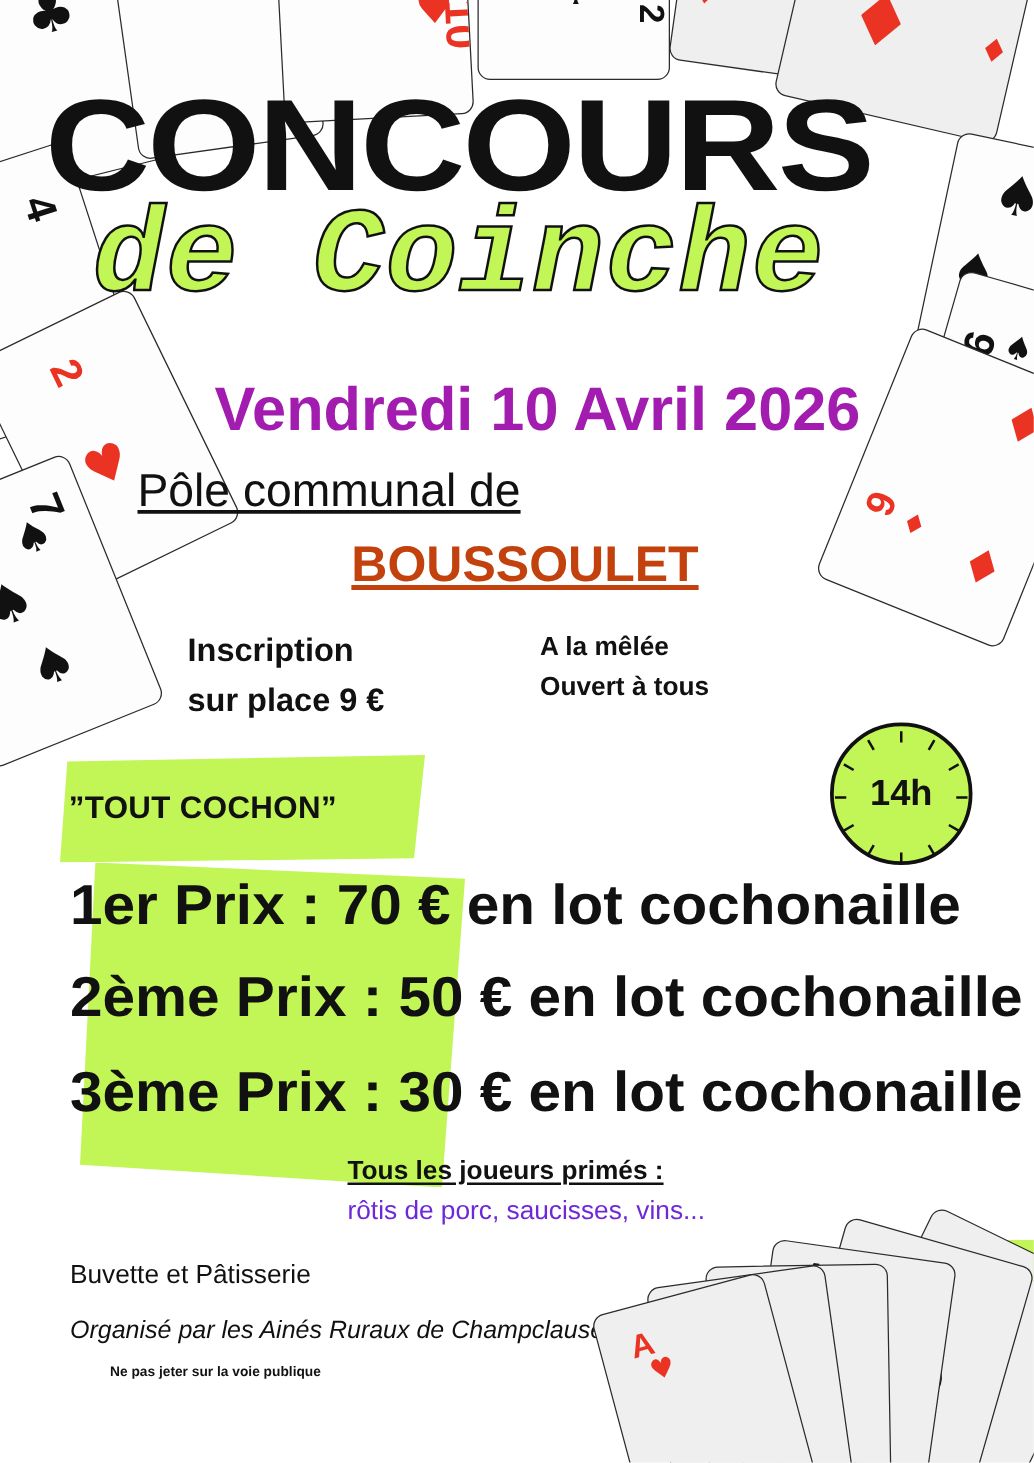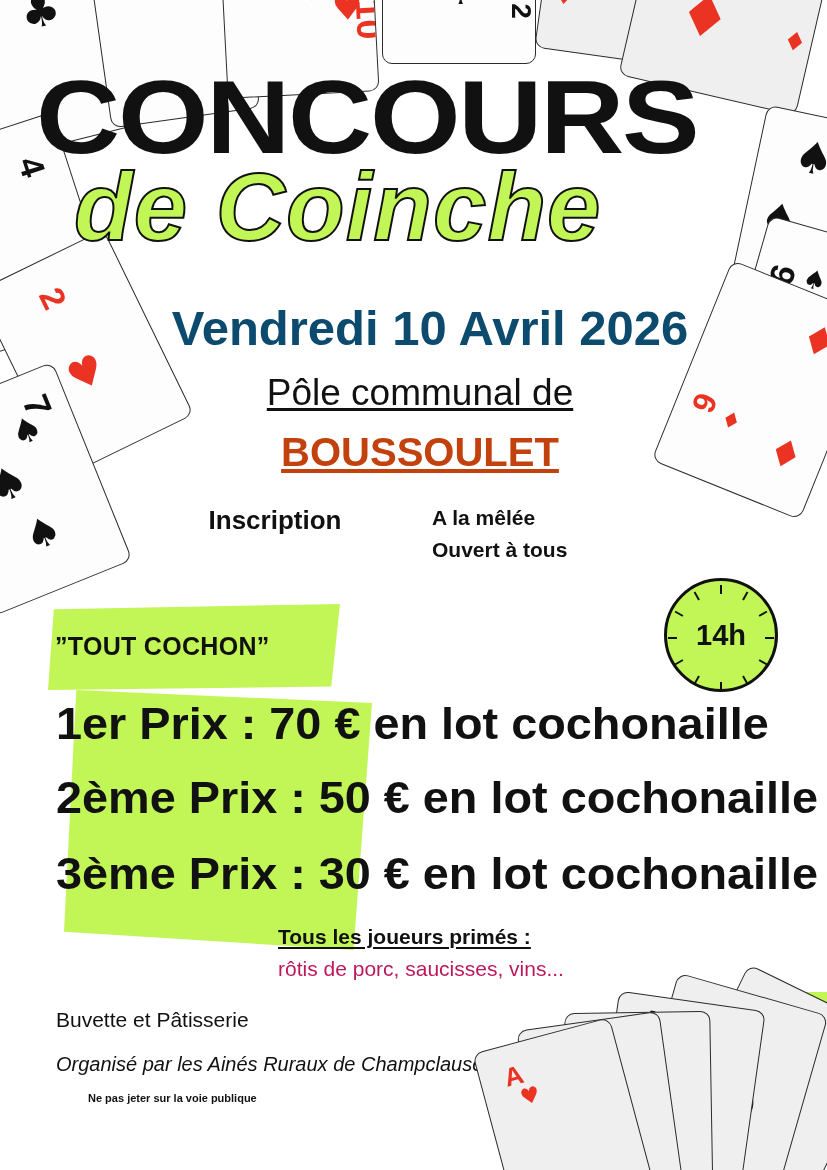--- a/index.html
+++ b/index.html
@@ -55,47 +55,47 @@
     letter-spacing: -2px;
     color: #111;
     transform: scaleX(1.12);
     transform-origin: left center;
     white-space: nowrap;
   }
   .title-coinche {
     position: absolute;
     left: 74px;
     top: 152px;
-    font-family: Liberation Sans, sans-serif;
+    font-family: Liberation Mono, monospace;
     font-style: italic;
     font-weight: 700;
     font-size: 96px;
     color: #c2f556;
     -webkit-text-stroke: 2px #111;
     letter-spacing: 1px;
     white-space: nowrap;
   }
 
   .date-line {
     position: absolute;
     left: 110px;
     top: 300px;
     width: 640px;
     text-align: center;
     font-weight: 700;
     font-size: 49px;
-    color: #0c4a6e;
+    color: #a21caf;
     white-space: nowrap;
   }
   .place-1 {
     position: absolute;
     left: 110px;
     top: 372px;
     width: 620px;
-    text-align: center;
+    text-align: left;
     font-size: 37px;
     color: #111;
   }
   .place-1 span { text-decoration: underline; text-underline-offset: 3px; }
   .place-2 {
     position: absolute;
     left: 110px;
     top: 430px;
     width: 620px;
     text-align: center;
@@ -103,21 +103,20 @@
     font-weight: 700;
     color: #c2410c;
   }
   .place-2 span { text-decoration: underline; text-underline-offset: 3px; }
 
   .inscription {
     position: absolute;
     left: 150px;
     top: 500px;
     width: 250px;
-    text-align: center;
     font-size: 26px;
     font-weight: 700;
     line-height: 1.55;
     color: #111;
   }
   .conditions {
     position: absolute;
     left: 432px;
     top: 502px;
     font-size: 21px;
@@ -156,21 +155,21 @@
     font-weight: 700;
     color: #111;
     text-decoration: underline;
     text-underline-offset: 3px;
   }
   .primes-list {
     position: absolute;
     left: 278px;
     top: 957px;
     font-size: 21px;
-    color: #be185d;
+    color: #6d28d9;
   }
 
   .buvette {
     position: absolute;
     left: 56px;
     top: 1008px;
     font-size: 21px;
     color: #111;
   }
   .organise {
@@ -305,20 +304,21 @@
 <div class="date-line">Vendredi 10 Avril 2026</div>
 <div class="place-1">
   <span>Pôle communal de</span>
 </div>
 <div class="place-2">
   <span>BOUSSOULET</span>
 </div>
 
 <div class="inscription">
   <div>Inscription</div>
+  <div>sur place 9 €</div>
 </div>
 
 <div class="conditions">
   <div>A la mêlée</div>
   <div>Ouvert à tous</div>
 </div>
 
 <div class="clock">
   <span class="tick" style="transform:rotate(0deg);"></span>
   <span class="tick" style="transform:rotate(30deg);"></span>

